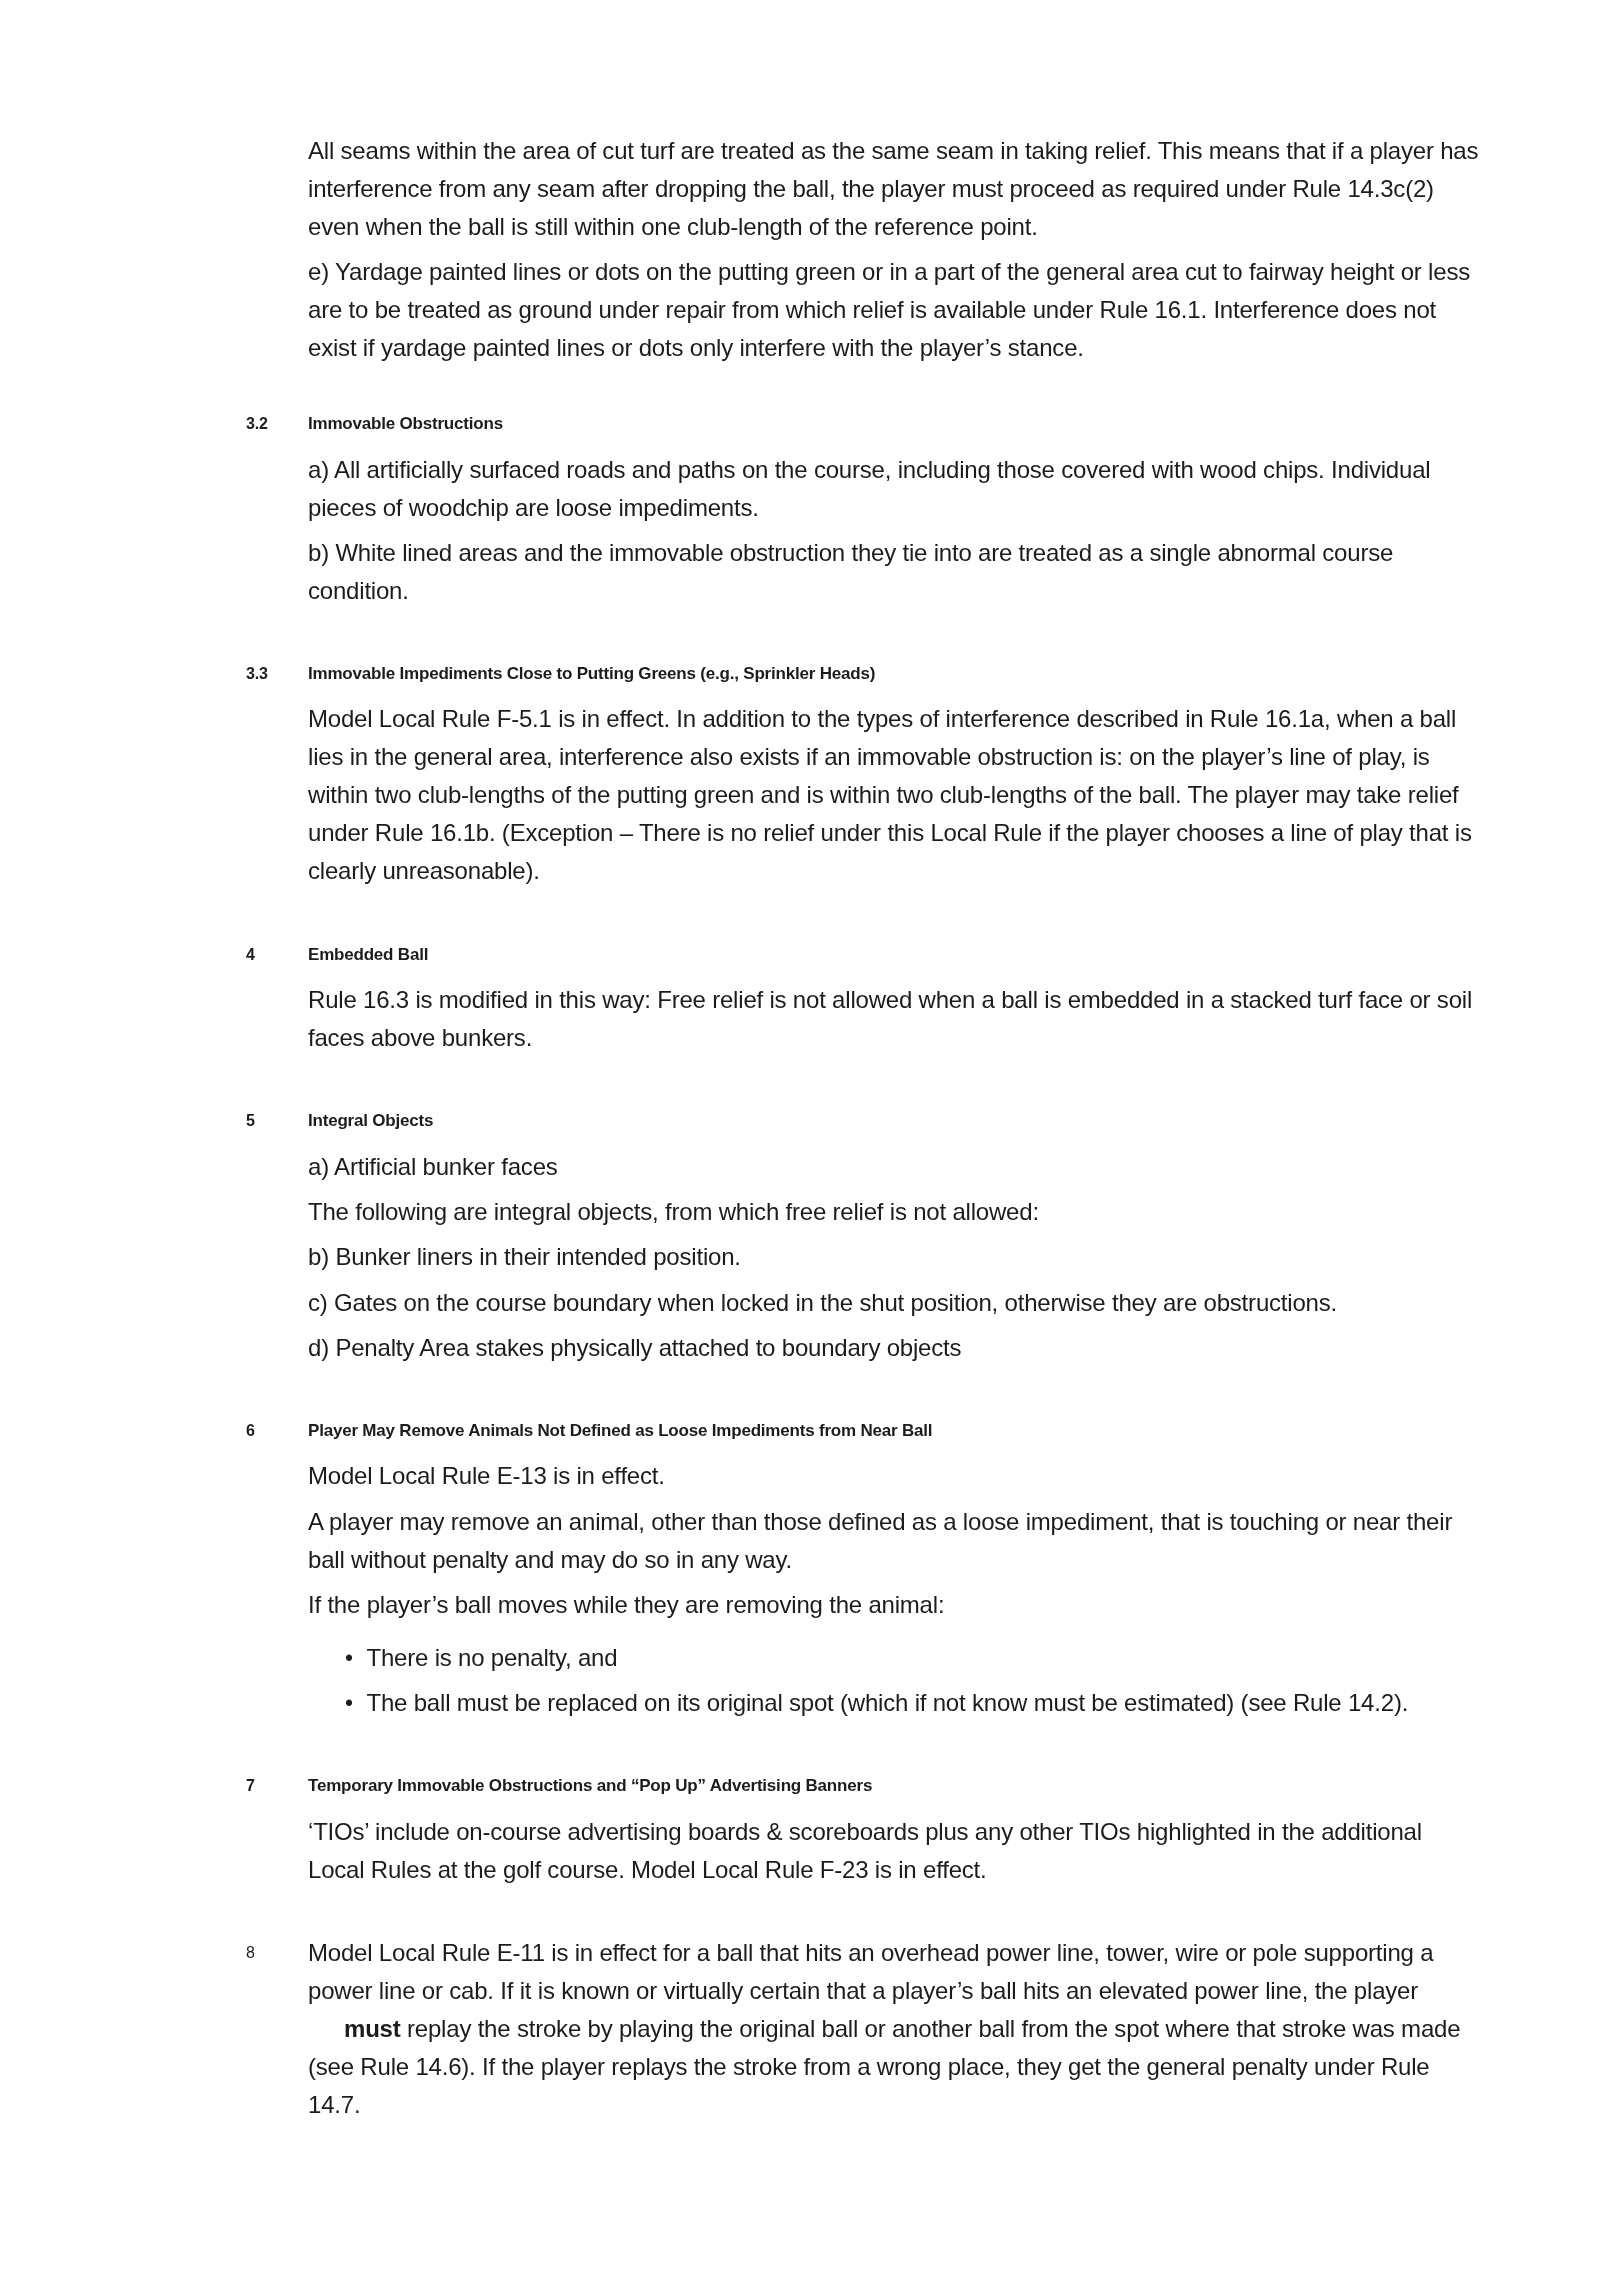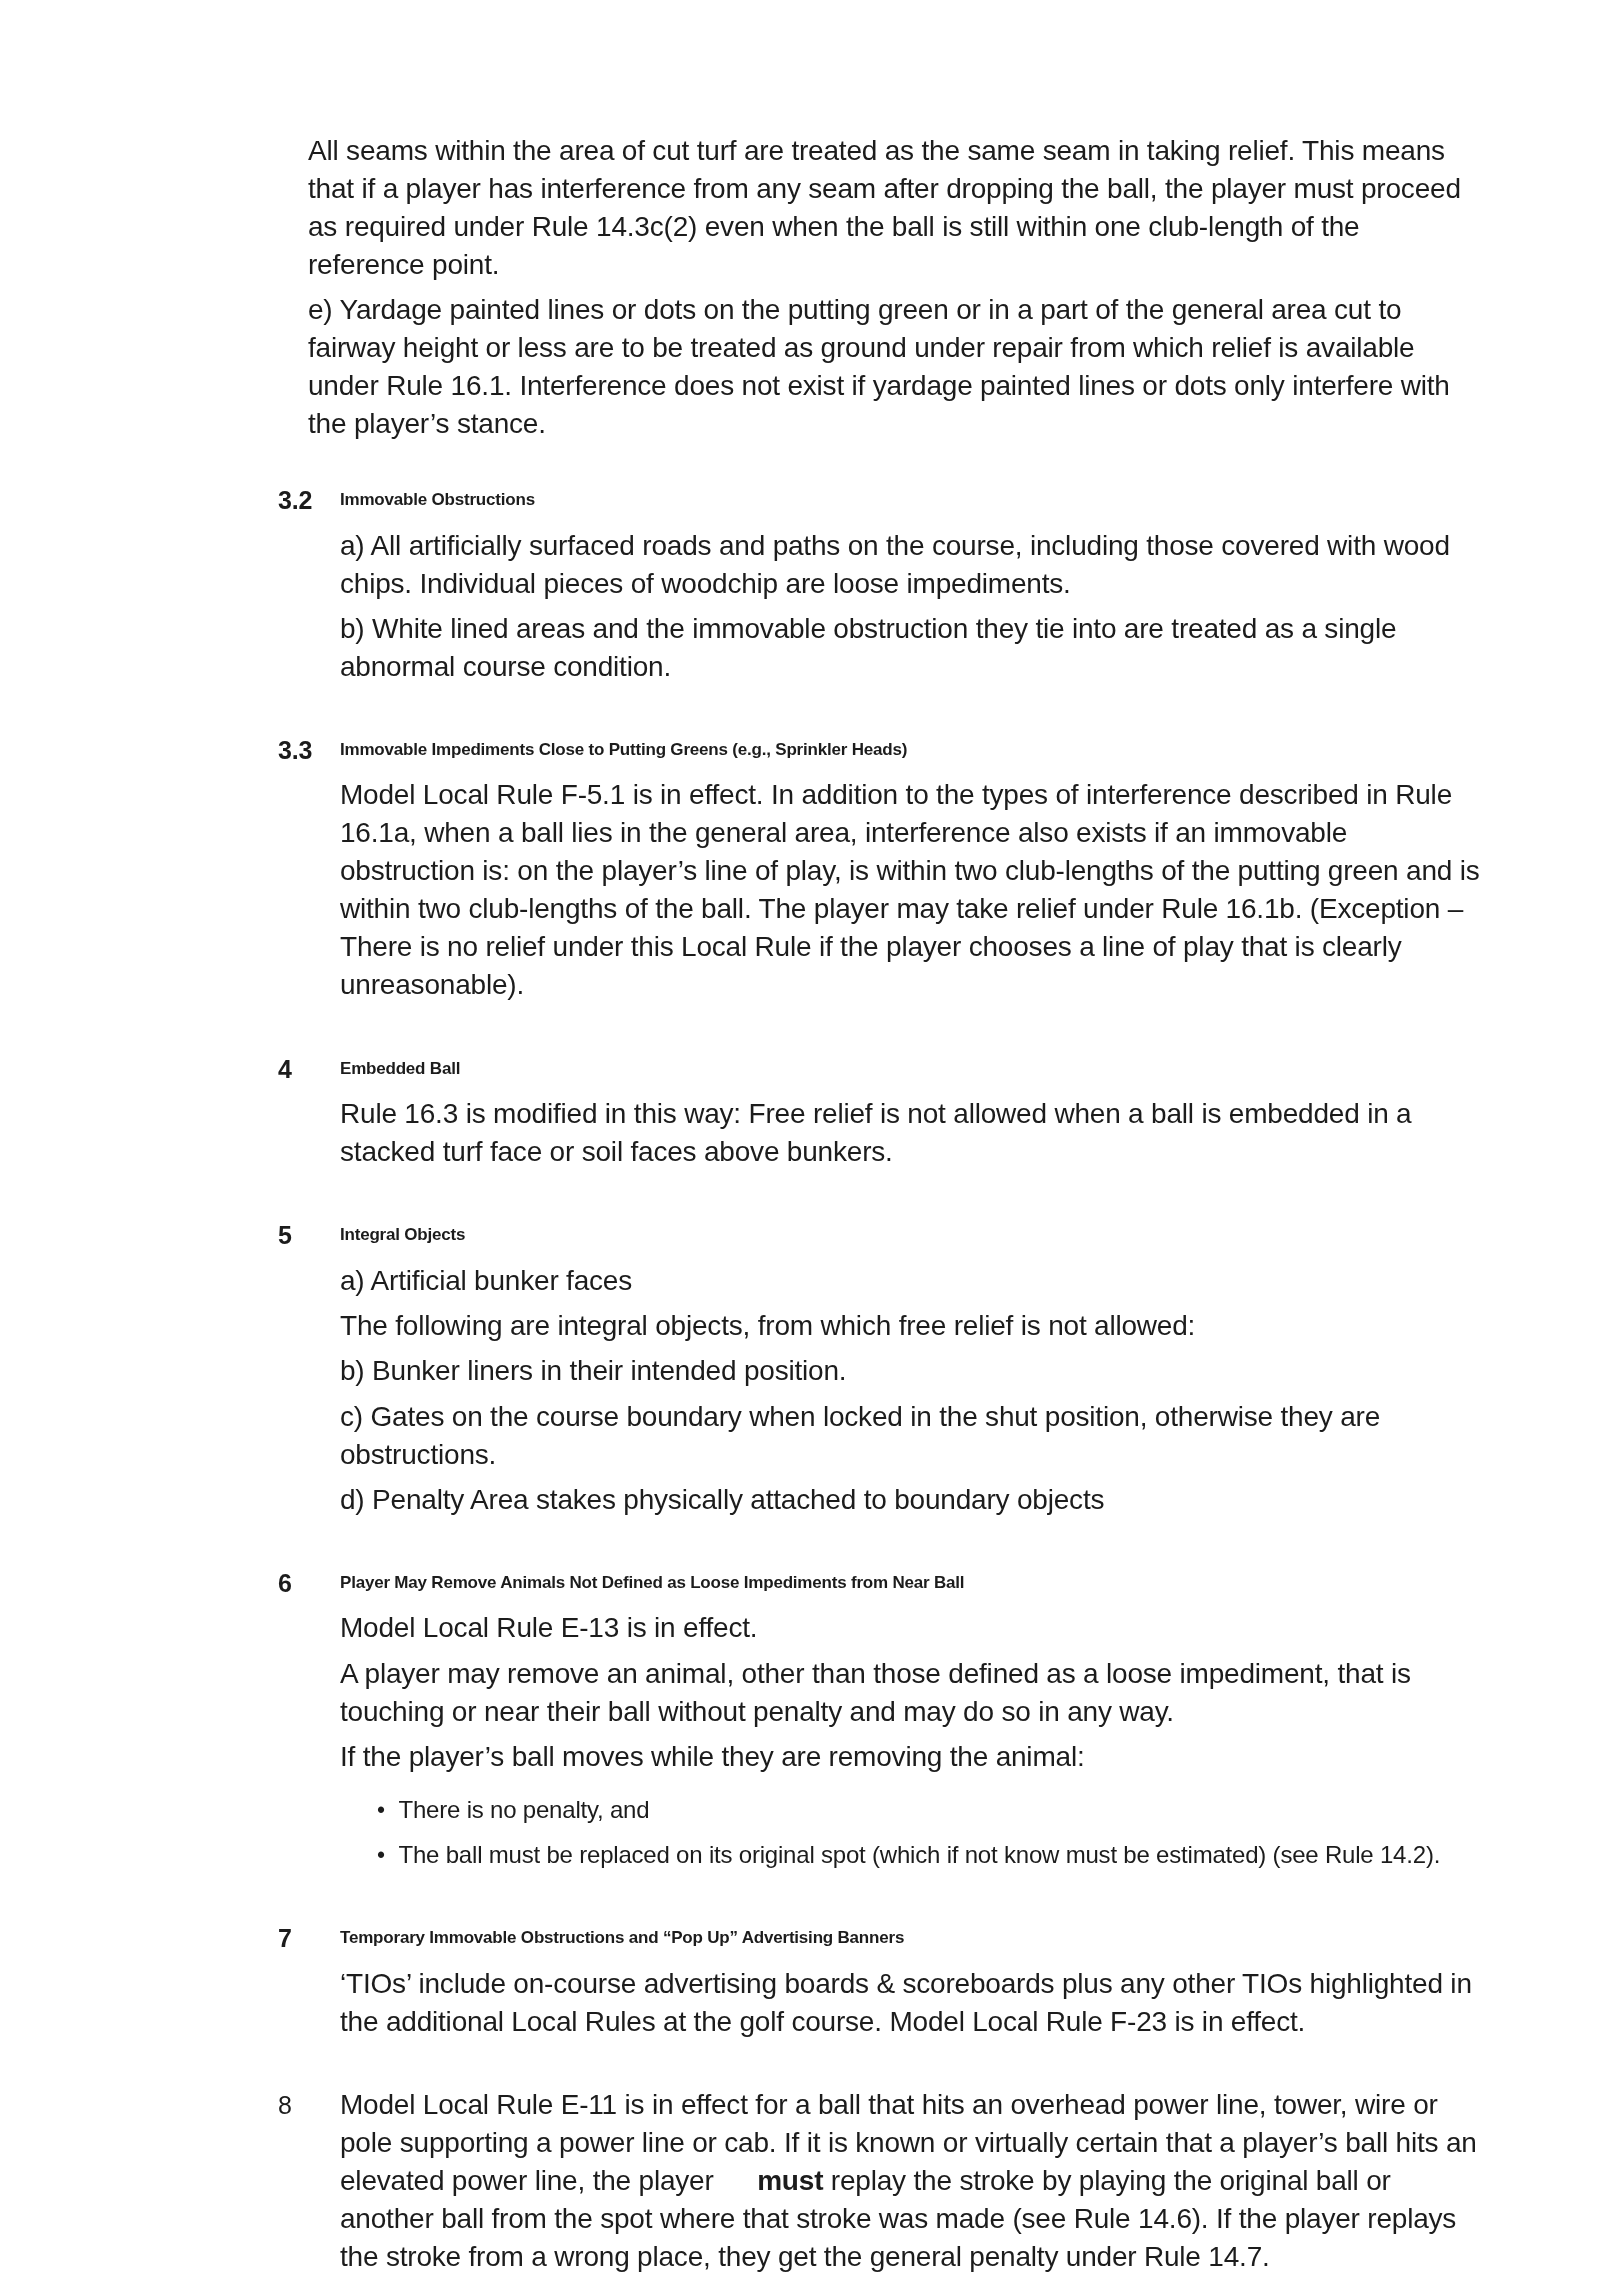--- a/index.html
+++ b/index.html
@@ -10,32 +10,31 @@
     background: #ffffff;
     box-sizing: border-box;
     padding: 132px 140px 0 246px;
     overflow: hidden;
     font-family: "Liberation Sans", sans-serif;
     color: #1c1c1c;
     letter-spacing: -0.2px;
   }
   .intro { margin-left: 62px; width: 1175px; }
   p.body-par {
-    font-size: 28px;
+    font-size: 24px;
     line-height: 38px;
     margin: 0 0 7.3px 0;
   }
   .sec { display: flex; margin-top: 38px; }
   .sec-num {
     width: 62px;
     flex: 0 0 62px;
-    font-size: 25px;
+    font-size: 16px;
     line-height: 38px;
     font-weight: 700;
-    margin-left: 32px;
   }
   .sec-num.regular { font-weight: 400; }
   .sec-content { width: 1175px; }
   .sec-title {
     font-size: 17px;
     line-height: 38px;
     font-weight: 700;
     margin: 0 0 7.3px 0;
   }
   ul.bullets {

